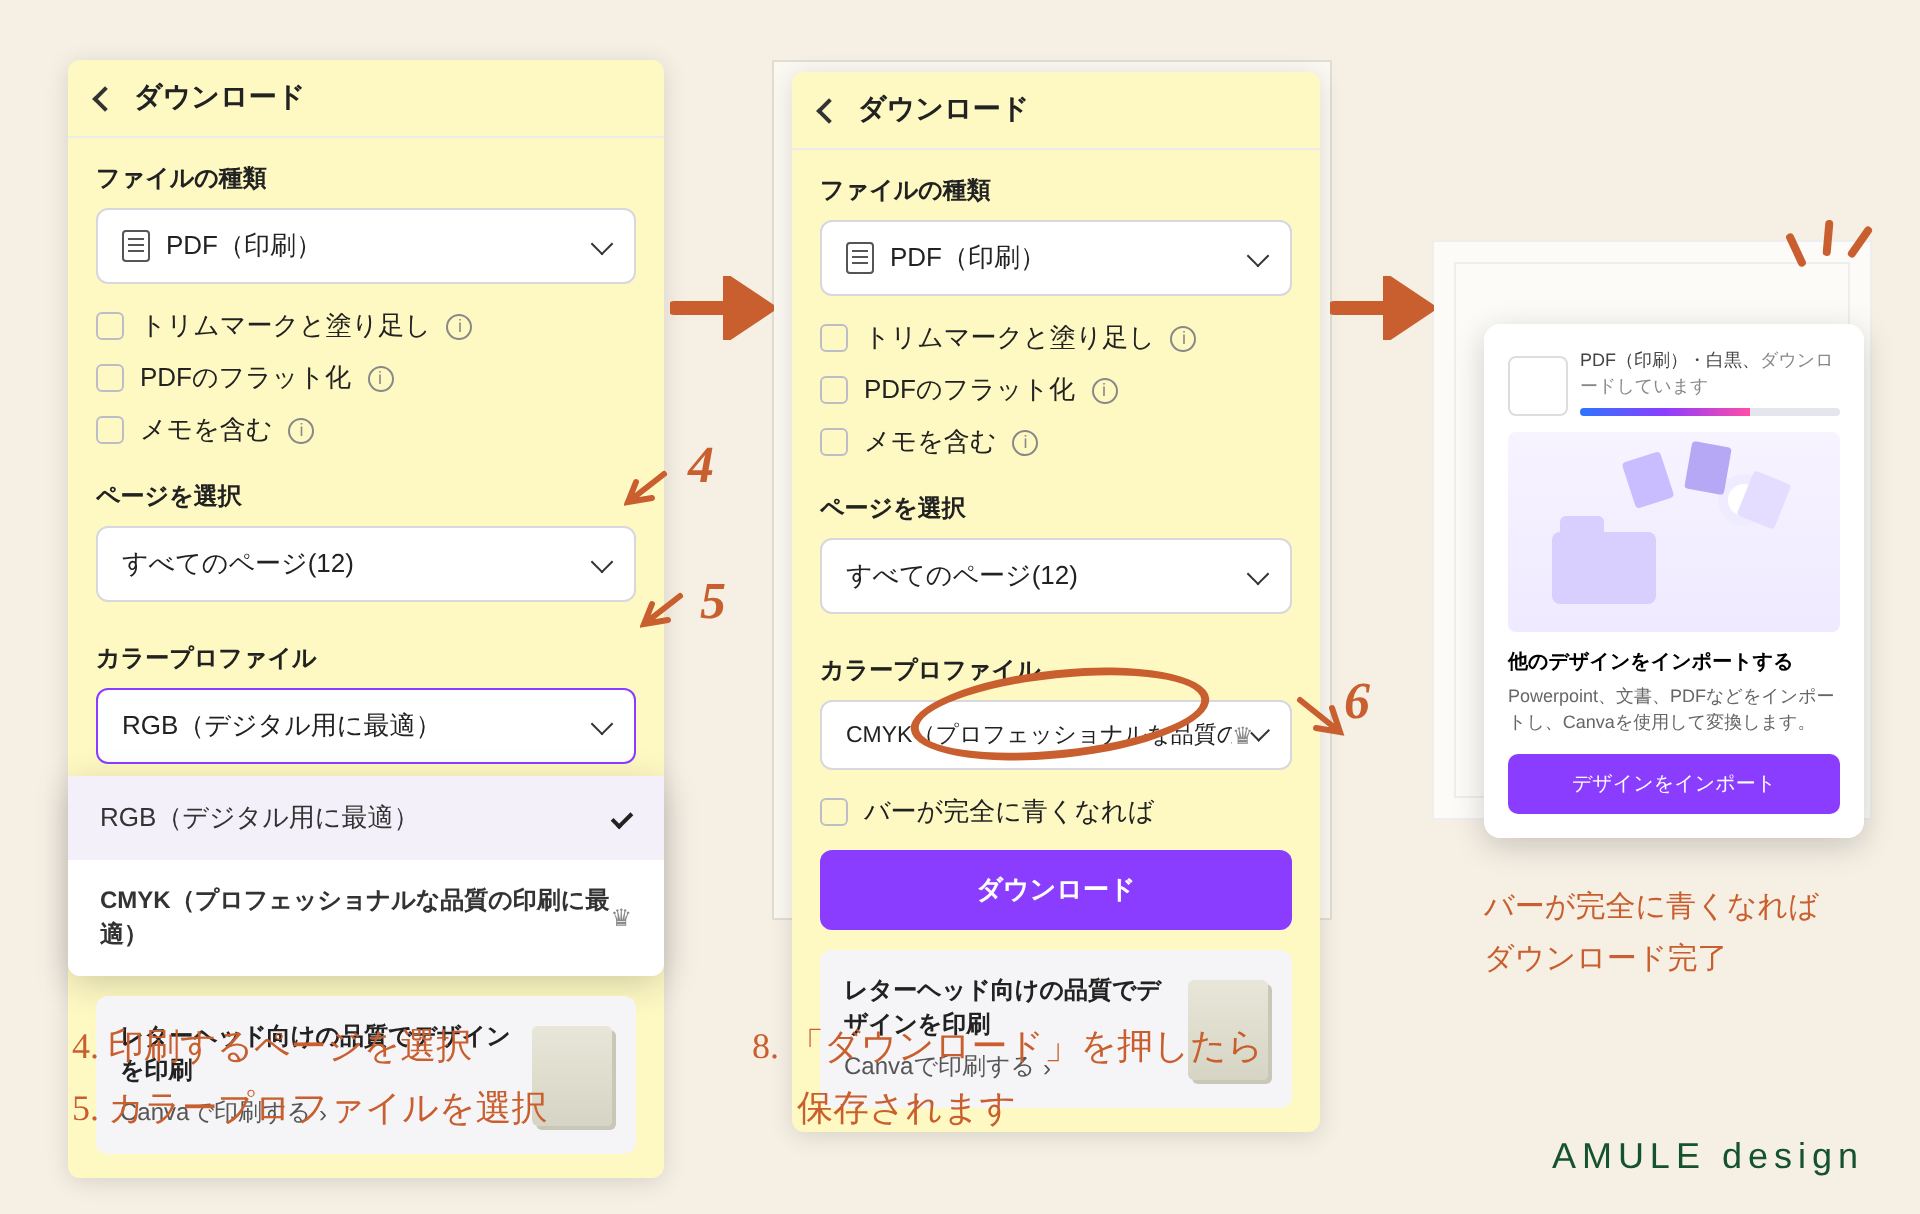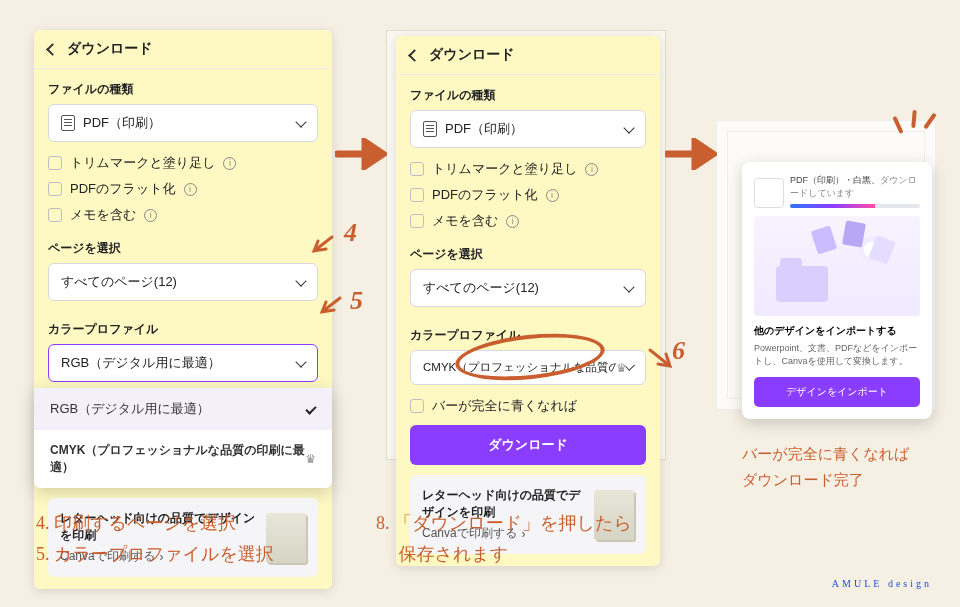--- a/index.html
+++ b/index.html
@@ -126,24 +126,24 @@
     font-family: "Hiragino Mincho ProN", serif;
     color:#c95f2e;
     font-size: 18px;
     line-height: 1.7;
     white-space: pre;
   }
   .brand {
     position:absolute;
     right: 28px;
     bottom: 18px;
-    font-family: Liberation Serif, serif;
+    font-family: Liberation Sans, sans-serif;
     letter-spacing: 3px;
-    color:#1d4ed8;
-    font-size: 10px;
+    color:#14532d;
+    font-size: 18px;
   }
   .arrow {
     position:absolute;
     color:#c95f2e;
   }
   .arrow-big svg{ display:block; }
   .sparkle { position:absolute; }
   .sparkle span { position:absolute; width:4px; height:18px; background:#c95f2e; border-radius:3px; }
 
   

